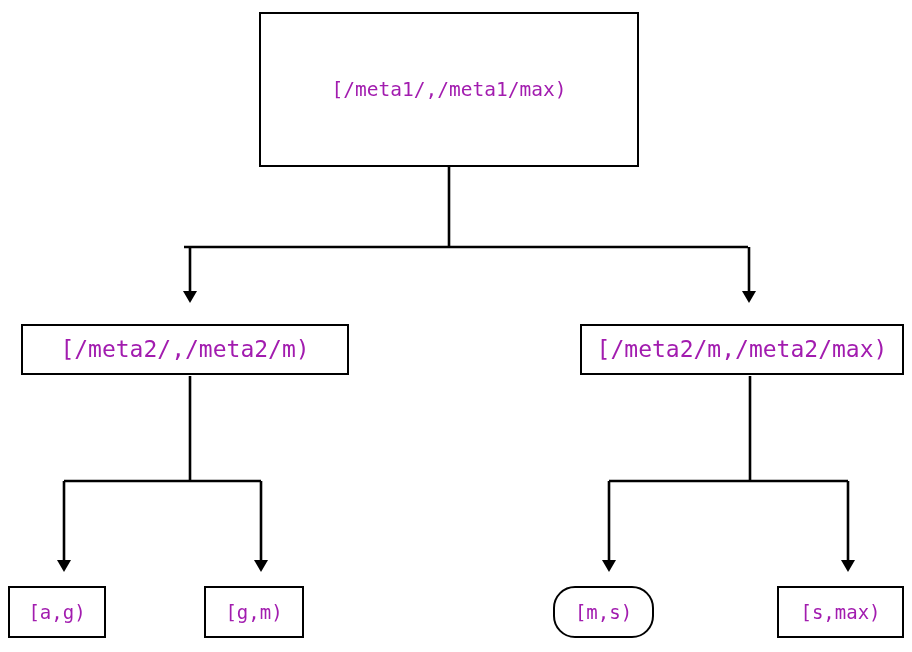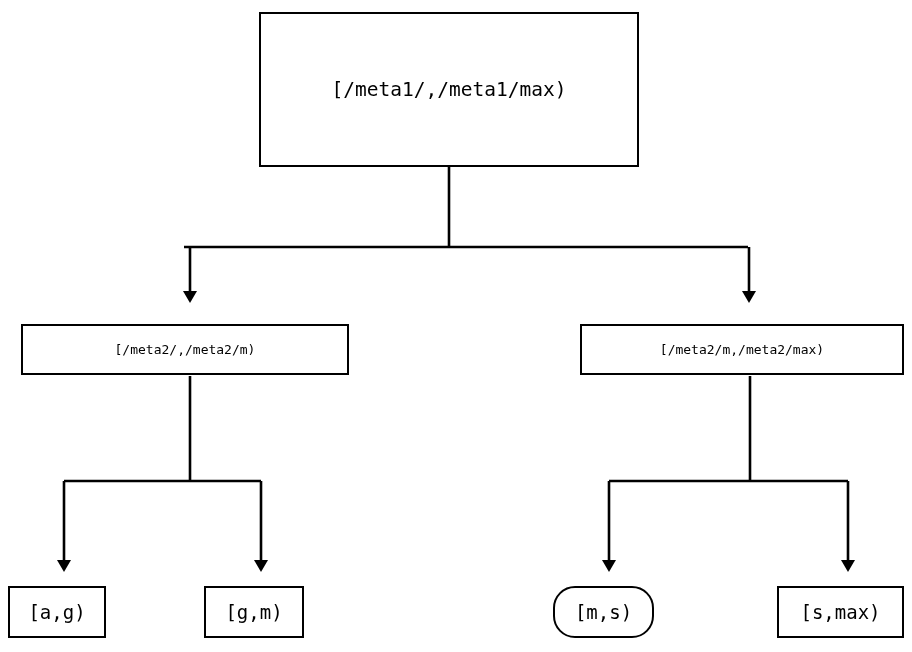--- a/index.html
+++ b/index.html
@@ -25,21 +25,21 @@
     pointer-events: none;
   }
   .node-box {
     position: absolute;
     box-sizing: border-box;
     border: 2px solid #000000;
     background: #ffffff;
     display: flex;
     align-items: center;
     justify-content: center;
-    color: #000000;
+    color: #a21caf;
     white-space: pre;
   }
   .node-label {
     display: block;
     line-height: 1;
     letter-spacing: 0px;
   }
   
   #node-root {
     left: 259px;
@@ -55,21 +55,21 @@
     width: 328px;
     height: 51px;
   }
   #node-meta2-high {
     left: 580px;
     top: 324px;
     width: 324px;
     height: 51px;
   }
   #node-meta2-low .node-label,
-  #node-meta2-high .node-label { font-size: 13px; }
+  #node-meta2-high .node-label { font-size: 23px; }
   
   .leaf-box {
     top: 586px;
     height: 52px;
   }
   .leaf-box .node-label { font-size: 19px; }
   #node-leaf-ag   { left: 8px;   width: 98px; }
   #node-leaf-gm   { left: 204px; width: 100px; }
   #node-leaf-ms   { left: 553px; width: 101px; border-radius: 22px; }
   #node-leaf-smax { left: 777px; width: 127px; text-align: right; }

